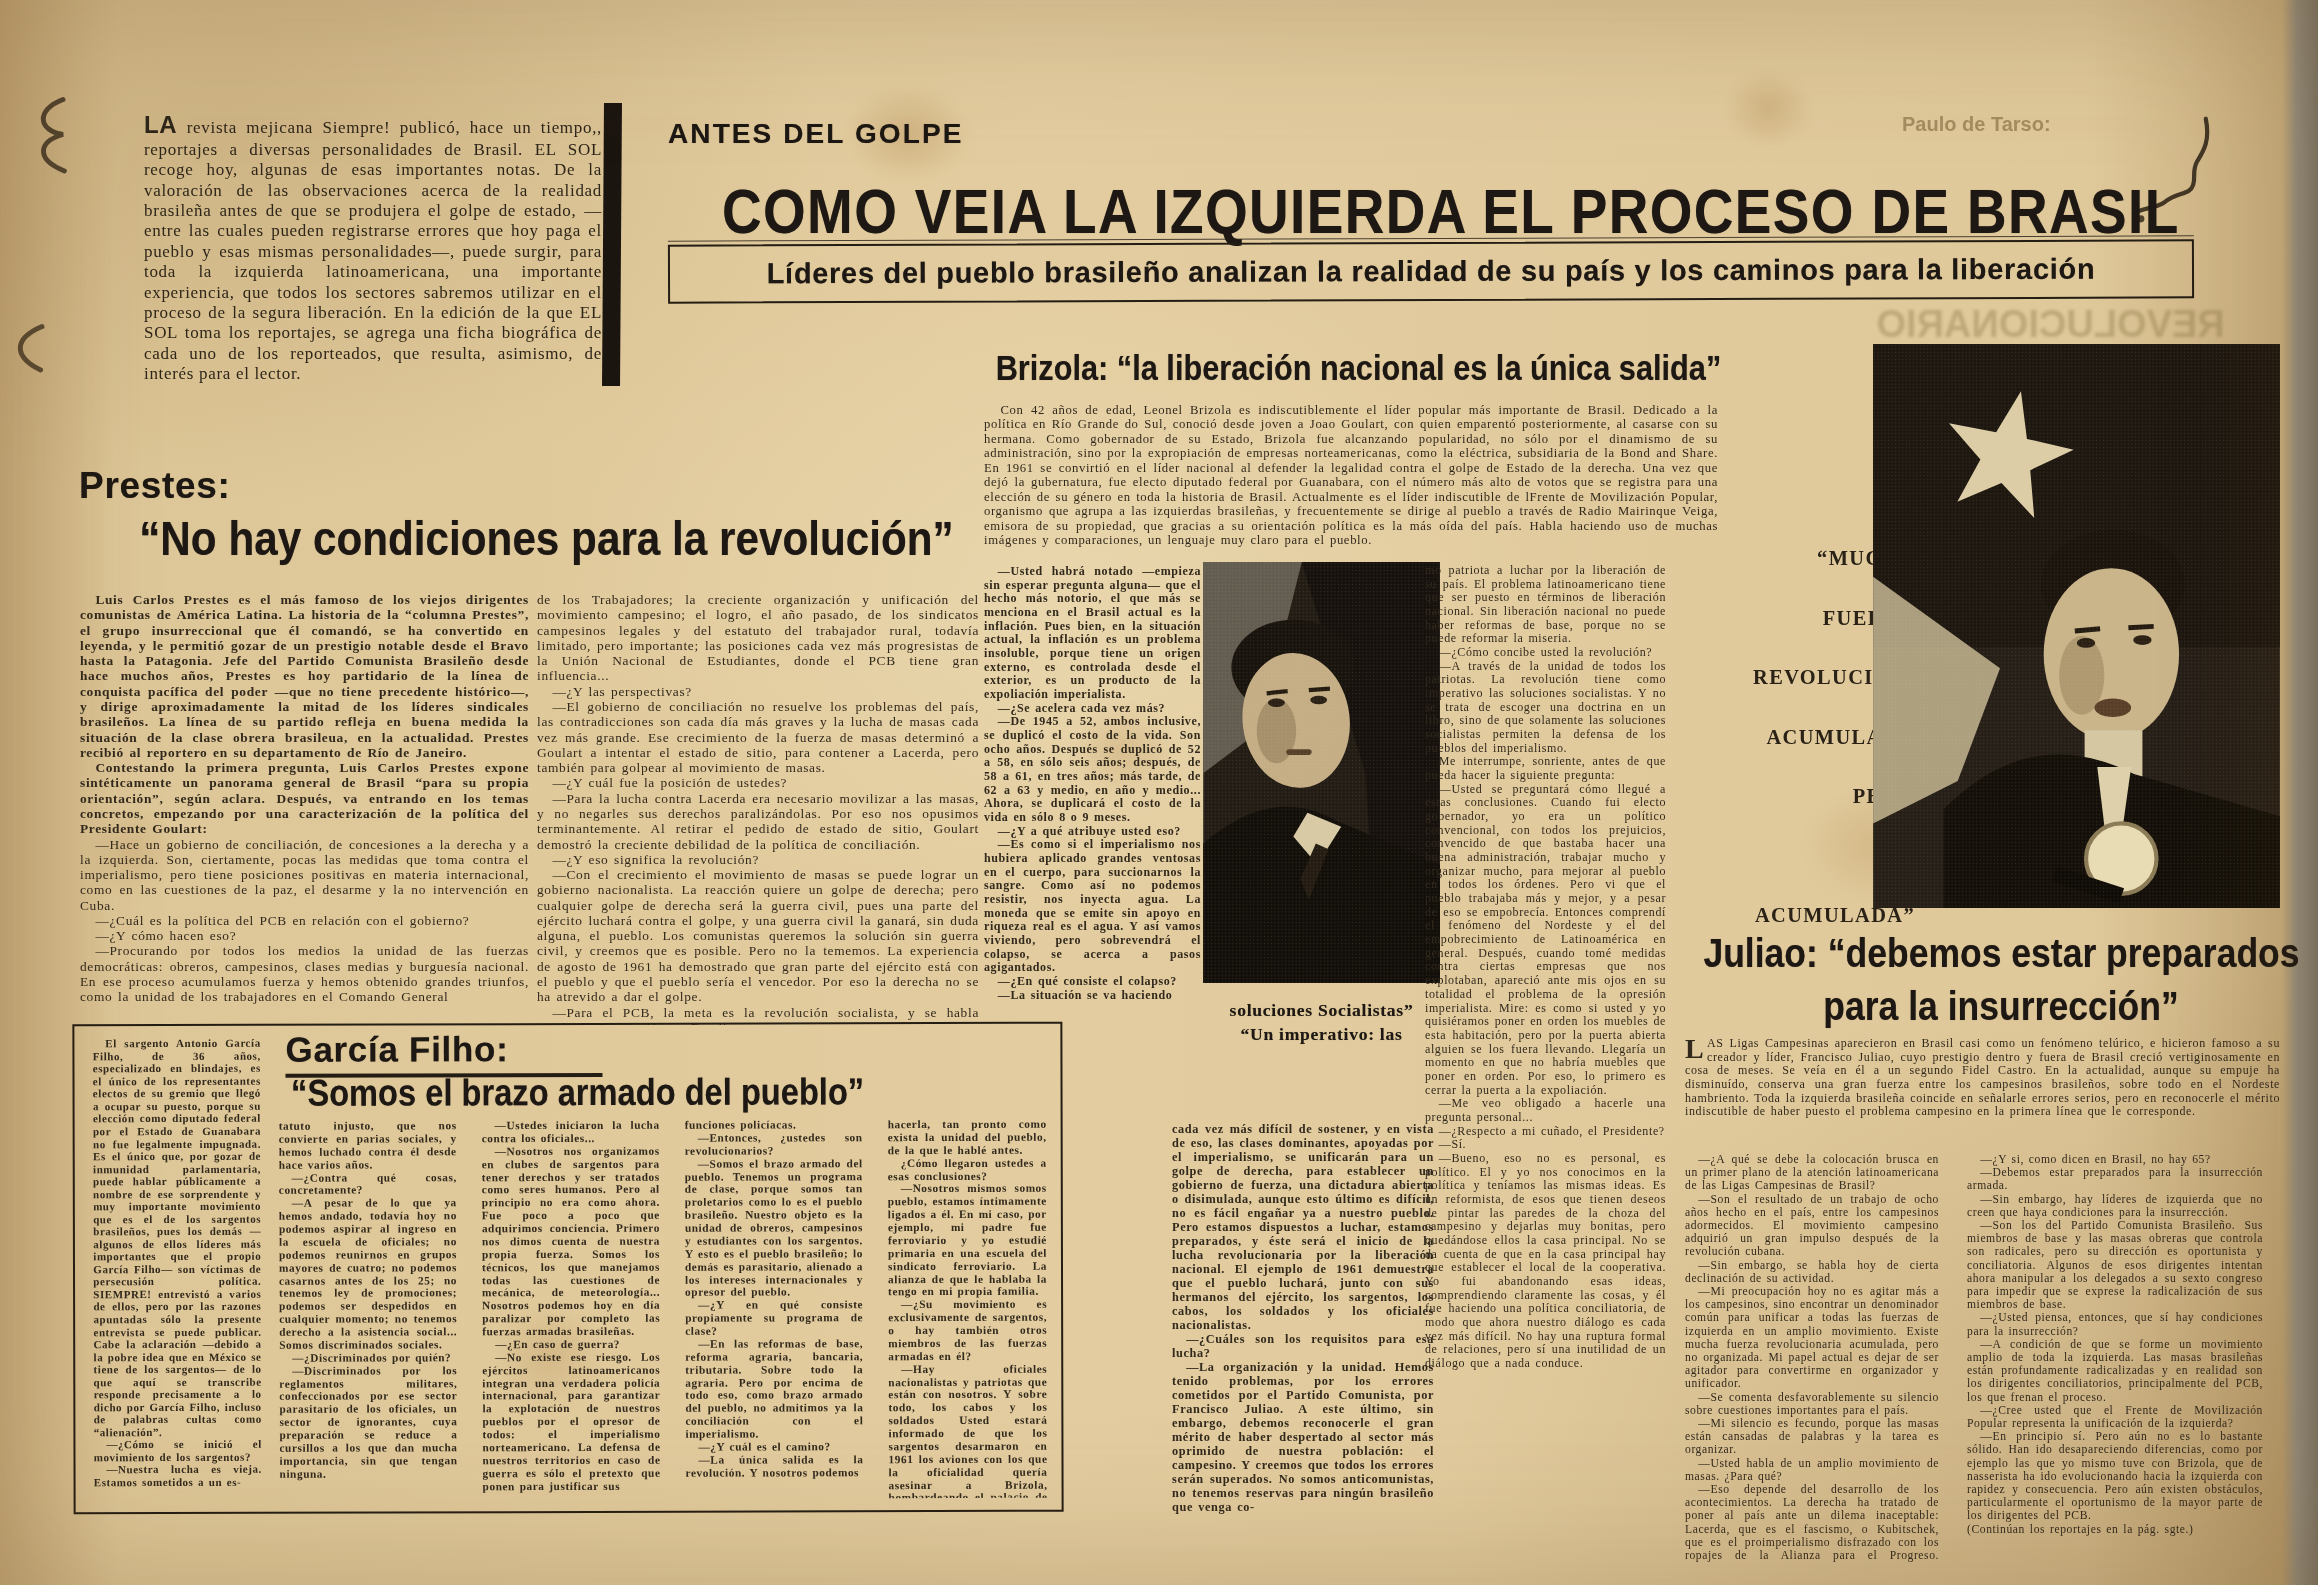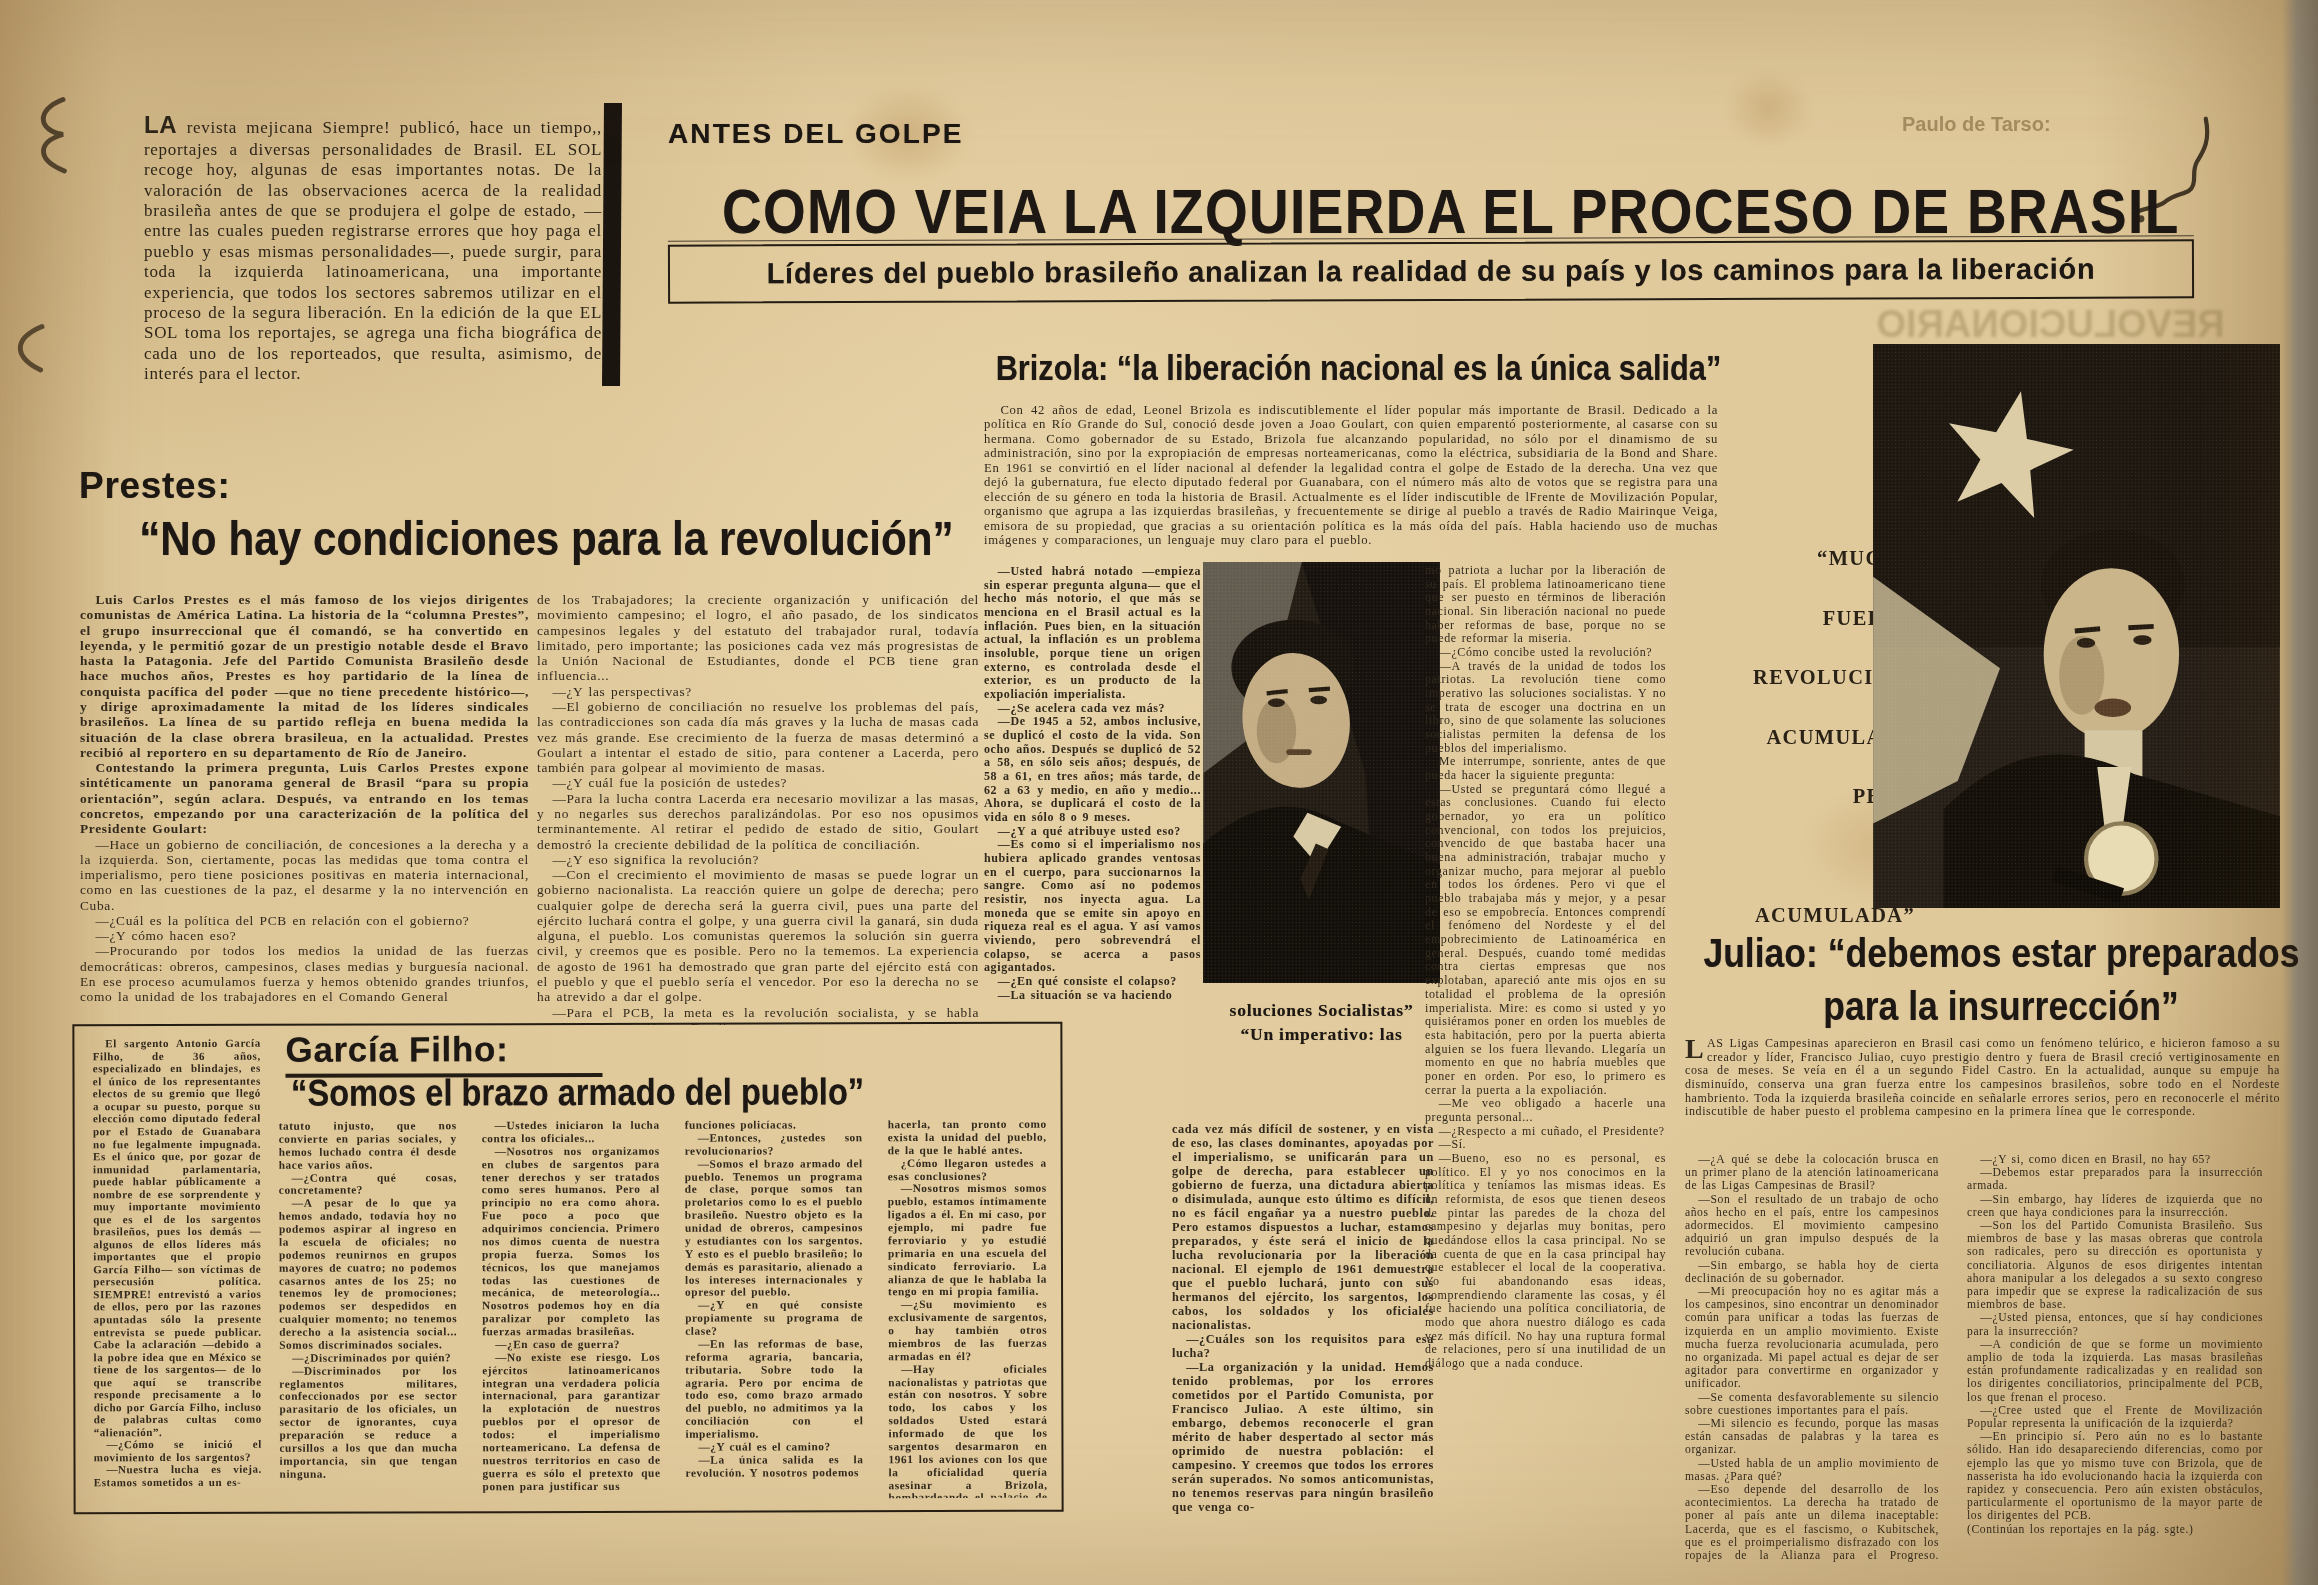--- a/index.html
+++ b/index.html
@@ -210,21 +210,21 @@
 
   <div class="abs sec-head ink" style="left:1691px;top:931px;width:620px;text-align:center;font-size:37px;">Juliao: “debemos estar preparados</div>
   <div class="abs sec-head ink" style="left:1691px;top:984px;width:620px;text-align:center;font-size:37px;">para la insurrección”</div>
   <div class="abs jcol" style="left:1685px;top:1037px;width:595px;height:104px;font-size:12px;">
     <span class="dropcap">L</span>
     <span>AS Ligas Campesinas aparecieron en Brasil casi como un fenómeno telúrico, e hicieron famoso a su creador y líder, Francisco Juliao, cuyo prestigio dentro y fuera de Brasil creció vertiginosamente en cosa de meses. Se veía en él a un segundo Fidel Castro. En la actualidad, aunque su empuje ha disminuído, conserva una gran fuerza entre los campesinos brasileños, sobre todo en el Nordeste hambriento. Toda la izquierda brasileña coincide en señalarle errores serios, pero en reconocerle el mérito indiscutible de haber puesto el problema campesino en la primera línea que le corresponde.</span>
   </div>
   <div class="abs jcol" style="left:1685px;top:1153px;width:254px;height:409px;font-size:11.6px;">
       <p>—¿A qué se debe la colocación brusca en un primer plano de la atención latinoamericana de las Ligas Campesinas de Brasil?</p>
       <p>—Son el resultado de un trabajo de ocho años hecho en el país, entre los campesinos adormecidos. El movimiento campesino adquirió un gran impulso después de la revolución cubana.</p>
-      <p>—Sin embargo, se habla hoy de cierta declinación de su gobernador.</p>
+      <p>—Sin embargo, se habla hoy de cierta declinación de su actividad.</p>
       <p>—Mi preocupación hoy no es agitar más a los campesinos, sino encontrar un denominador común para unificar a todas las fuerzas de izquierda en un amplio movimiento. Existe mucha fuerza revolucionaria acumulada, pero no organizada. Mi papel actual es dejar de ser agitador para convertirme en organizador y unificador.</p>
       <p>—Se comenta desfavorablemente su silencio sobre cuestiones importantes para el país.</p>
       <p>—Mi silencio es fecundo, porque las masas están cansadas de palabras y la tarea es organizar.</p>
       <p>—Usted habla de un amplio movimiento de masas. ¿Para qué?</p>
       <p>—Eso depende del desarrollo de los acontecimientos. La derecha ha tratado de poner al país ante un dilema inaceptable: Lacerda, que es el fascismo, o Kubitschek, que es el proimperialismo disfrazado con los ropajes de la Alianza para el Progreso. Nosotros no podemos aceptar eso. De llegar a las elecciones, debemos articular una candidatura radical, muy radical, que movilice a las masas y las lleve a las urnas en 1965.</p>
     </div>
   <div class="abs jcol" style="left:1967px;top:1153px;width:296px;height:409px;font-size:11.6px;">
       <p>—¿Y si, como dicen en Brasil, no hay 65?</p>
       <p>—Debemos estar preparados para la insurrección armada.</p>
       <p>—Sin embargo, hay líderes de izquierda que no creen que haya condiciones para la insurrección.</p>

